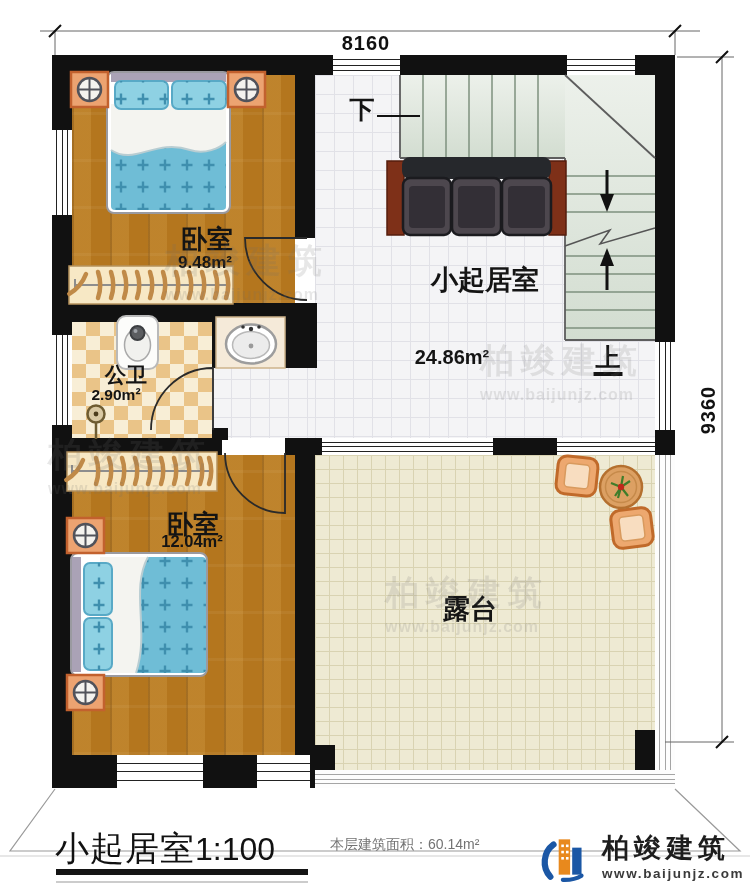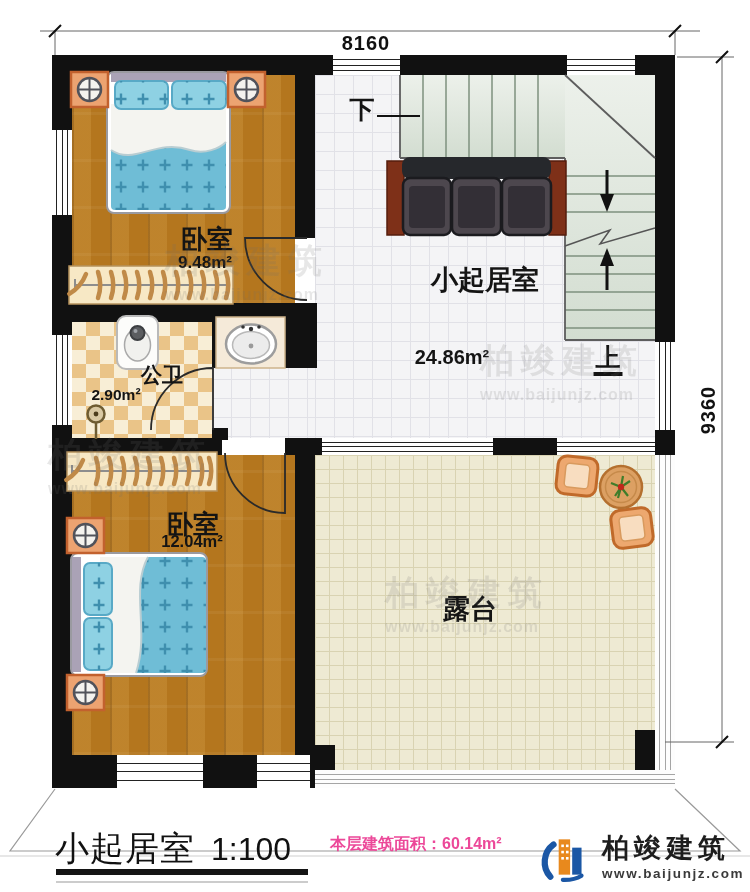--- a/index.html
+++ b/index.html
@@ -37,24 +37,24 @@
   .dimlbl{position:absolute;font-weight:bold;color:#111;font-size:20px;letter-spacing:1px;}
   .uplbl{border-bottom:4px solid #141414;padding:0 2px 1px;}
   svg.overlay{position:absolute;left:0;top:0;pointer-events:none;}
   
   .wm{position:absolute;color:#6f6f6f;opacity:.16;font-weight:bold;white-space:nowrap;z-index:40;}
   .wm .wm-cn{font-size:34px;letter-spacing:7px;}
   .wm .wm-url{font-size:16px;letter-spacing:1px;margin-top:2px;}
   
   .title-row{position:absolute;left:55px;top:826px;color:#111;}
   .title-cn{font-size:34px;letter-spacing:1px;}
-  .title-scale{font-size:32px;margin-left:16px;}
+  .title-scale{font-size:32px;}
   .title-bar{position:absolute;left:56px;top:869px;width:252px;height:6px;background:#141414;}
   .title-gray{position:absolute;left:56px;top:881px;width:252px;height:2px;background:#cccccc;}
-  .info{position:absolute;left:330px;top:833px;font-size:16px;color:#ec4899;line-height:22px;font-weight:bold;}
+  .info{position:absolute;left:330px;top:833px;font-size:14px;color:#737373;line-height:22px;}
   .logo{position:absolute;left:540px;top:830px;display:flex;align-items:center;}
   .logo-text{margin-left:8px;}
   .logo-cn{font-size:27px;font-weight:bold;color:#1d1d1d;letter-spacing:5px;line-height:30px;}
   .logo-url{font-size:13.5px;font-weight:bold;color:#3a3a3a;letter-spacing:1.6px;margin-top:3px;}
 </style>
 </head>
 <body>
 
 <div id="canvas">
 
@@ -297,21 +297,21 @@
     <g stroke="#9a9a9a" stroke-width="1.2" fill="none">
       <path d="M55,789 L10,851 H740 L675,789"></path>
       <path d="M0,856 H750" stroke="#cfcfcf"></path>
     </g>
   </svg>
 
   <div class="lbl" style="left:207px;top:226px;font-size:26px;">卧室</div>
   <div class="lbl" style="left:205px;top:254px;font-size:17px;">9.48m²</div>
   <div class="lbl" style="left:485px;top:266px;font-size:27px;">小起居室</div>
   <div class="lbl" style="left:452px;top:347px;font-size:20px;">24.86m²</div>
-  <div class="lbl" style="left:126px;top:364px;font-size:21px;margin-left:36px;">公卫</div>
+  <div class="lbl" style="left:126px;top:364px;font-size:21px;">公卫</div>
   <div class="lbl" style="left:116px;top:387px;font-size:15.5px;">2.90m²</div>
   <div class="lbl" style="left:193px;top:511px;font-size:26px;">卧室</div>
   <div class="lbl" style="left:192px;top:533px;font-size:16.5px;">12.04m²</div>
   <div class="lbl" style="left:470px;top:595px;font-size:27px;">露台</div>
   <div class="lbl" style="left:362px;top:96px;font-size:25px;">下</div>
   <div class="lbl" style="left:608px;top:344px;font-size:25px;"><span class="uplbl">上</span></div>
 
   <div class="dimlbl" style="left:366px;top:32px;transform:translateX(-50%);">8160</div>
   <div class="dimlbl" style="left:708px;top:410px;transform:translate(-50%,-50%) rotate(-90deg);">9360</div>
 

